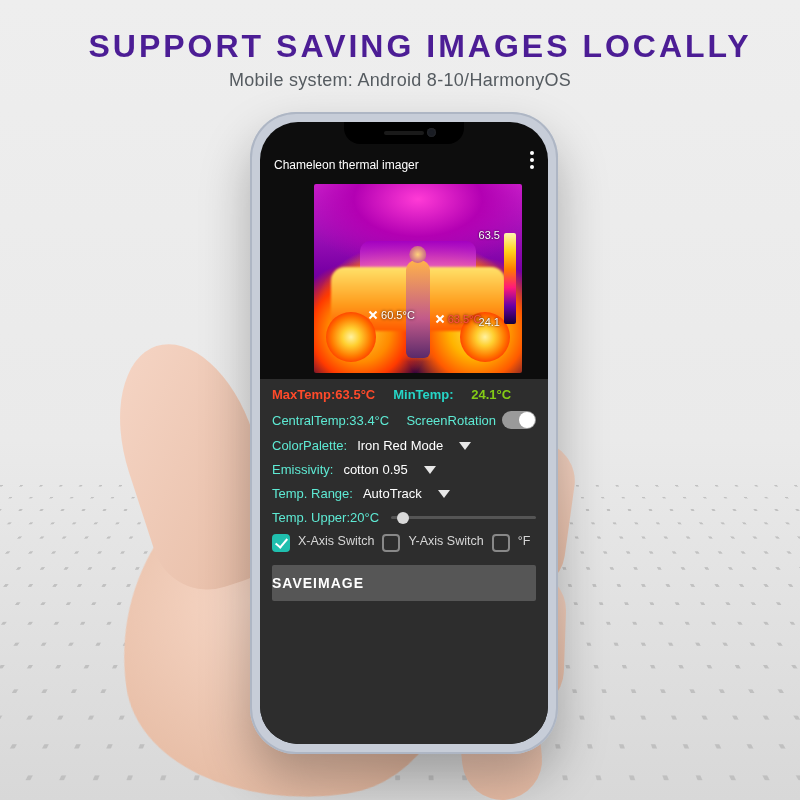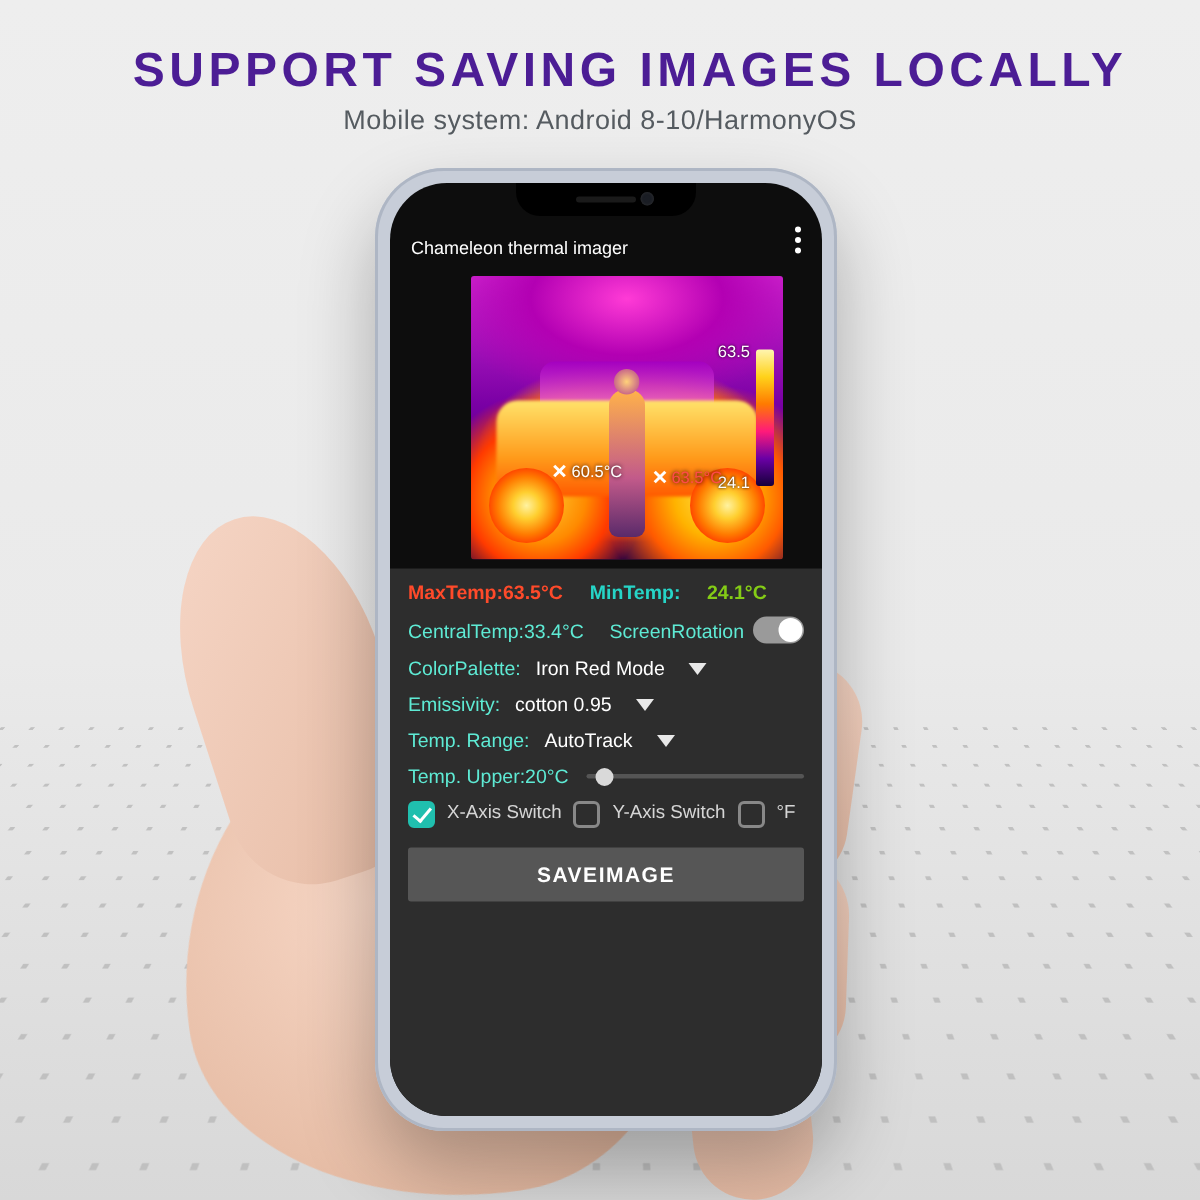--- a/index.html
+++ b/index.html
@@ -170,21 +170,21 @@
   .chev { width:0;height:0;border-left:6px solid transparent;border-right:6px solid transparent;border-top:8px solid #e8e8e8; margin-left:6px;}
   .slider { flex:1; height:3px; background:#555; border-radius:2px; position:relative; margin-left:6px;}
   .slider::after{ content:""; position:absolute; top:50%; transform:translate(-50%,-50%); width:12px;height:12px;background:#d9d9d9;border-radius:50%;}
   .s-low::after{ left:18%; } .s-up::after{ left:8%; }
   .checks{ display:flex; align-items:flex-start; gap:8px; font-size:12.5px;}
   .cb{ width:18px;height:18px;border:2px solid #888;border-radius:4px; position:relative;}
   .cb.on{ background:#20bfae; border-color:#20bfae;}
   .cb.on::after{ content:""; position:absolute; left:4px; top:0px; width:5px; height:10px; border:solid #fff; border-width:0 2.5px 2.5px 0; transform:rotate(40deg);}
   .savebtn{
     margin-top:4px;
-    background:#565656; color:#fff; text-align:center;
+    background:#565656; color:#fff; 
     padding:10px 0; font-weight:700; letter-spacing:1px; font-size:14px;
     border-radius:2px;
   }
 </style>
 </head>
 <body>
 
 <div class="bg-grid"></div>
 <div class="dots"></div>
 

